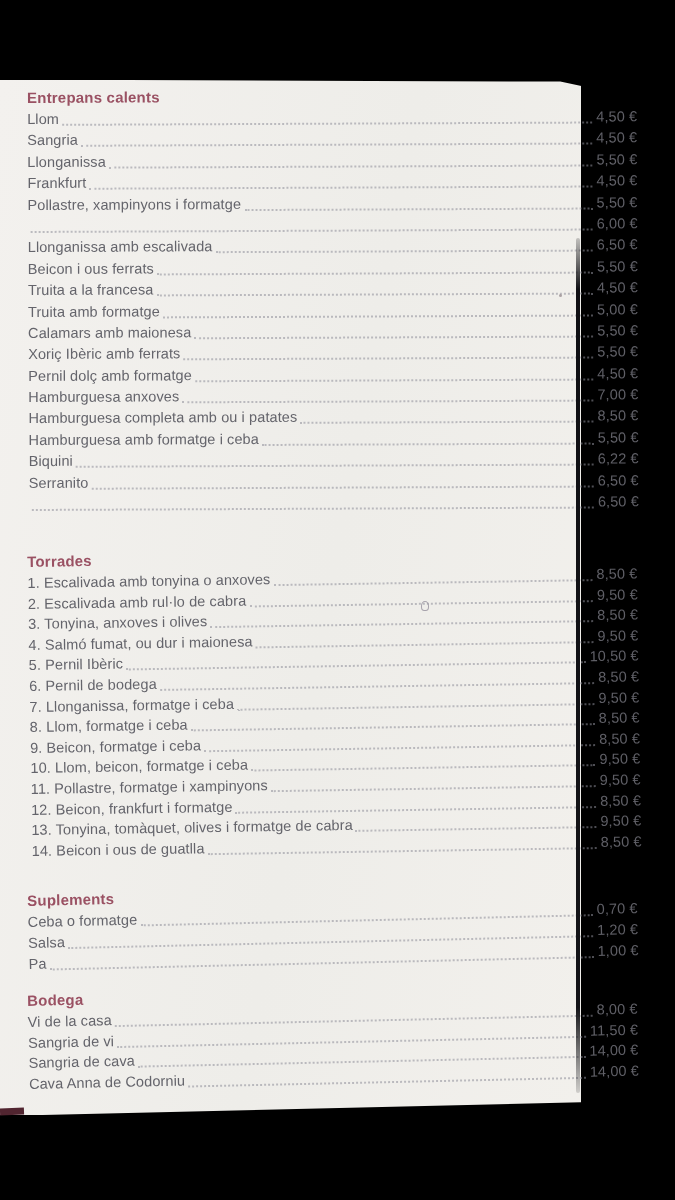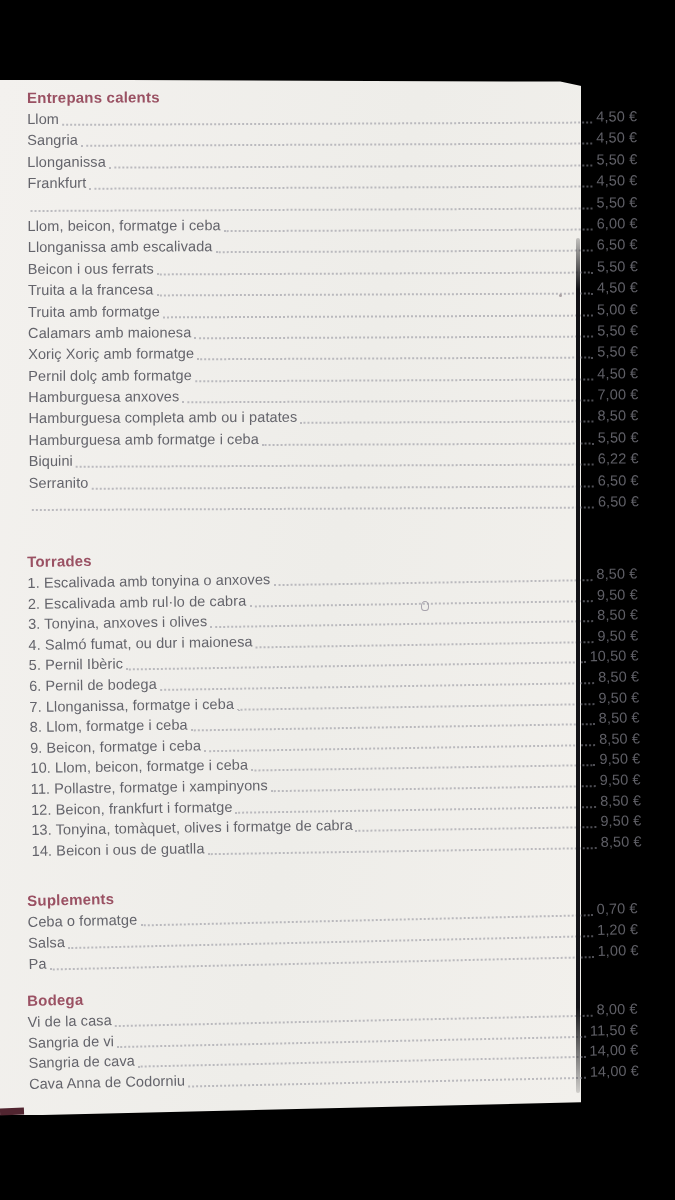--- a/index.html
+++ b/index.html
@@ -109,26 +109,26 @@
     <span class="price">5,50 €</span>
   </div>
 
   <div class="menu-row">
     <span class="item-name">Frankfurt</span>
     <span class="dots"></span>
     <span class="price">4,50 €</span>
   </div>
 
   <div class="menu-row">
-    <span class="dots"></span>
-    <span class="price">5,50 €</span>
-  </div>
-
-  <div class="menu-row">
-    <span class="item-name">Llom, beicon, formatge i ceba</span>
+    <span class="item-name">Pollastre, xampinyons i formatge</span>
+    <span class="dots"></span>
+    <span class="price">5,50 €</span>
+  </div>
+
+  <div class="menu-row">
     <span class="dots"></span>
     <span class="price">6,00 €</span>
   </div>
 
   <div class="menu-row">
     <span class="item-name">Llonganissa amb escalivada</span>
     <span class="dots"></span>
     <span class="price">6,50 €</span>
   </div>
 
@@ -150,21 +150,21 @@
     <span class="price">5,00 €</span>
   </div>
 
   <div class="menu-row">
     <span class="item-name">Calamars amb maionesa</span>
     <span class="dots"></span>
     <span class="price">5,50 €</span>
   </div>
 
   <div class="menu-row">
-    <span class="item-name">Xoriç Xoriç amb formatge</span>
+    <span class="item-name">Xoriç Ibèric amb ferrats</span>
     <span class="dots"></span>
     <span class="price">5,50 €</span>
   </div>
 
   <div class="menu-row">
     <span class="item-name">Pernil dolç amb formatge</span>
     <span class="dots"></span>
     <span class="price">4,50 €</span>
   </div>
 

